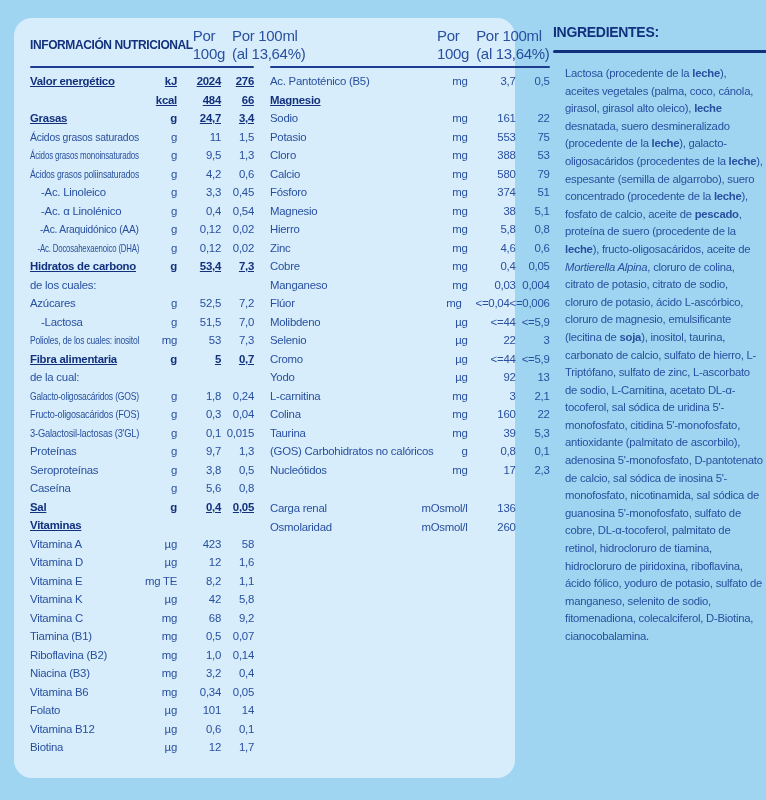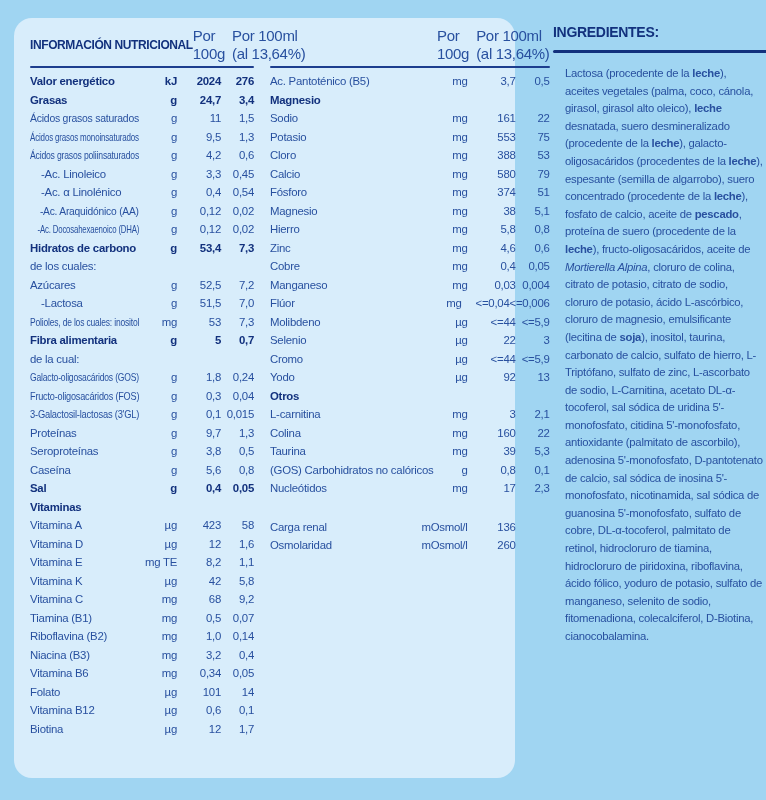--- a/index.html
+++ b/index.html
@@ -38,21 +38,21 @@
   }
   .units{display:flex;align-items:flex-end;gap:7px;}
   .ucell{font-size:15px;line-height:1.18;letter-spacing:-0.3px;white-space:nowrap;}
   .rule{height:2px;background:var(--rule);border-radius:1px;flex:0 0 auto;}
 
   .rows{margin-top:4px;display:flex;flex-direction:column;}
   .row{
     display:flex;align-items:center;height:18.5px;
     font-size:11.4px;letter-spacing:-0.25px;white-space:nowrap;
   }
-  .row.bold{font-weight:bold;color:var(--navy-dark);}
+  .row.bold{font-weight:bold;color:var(--navy-dark);text-decoration:underline;}
   .row.gap{margin-top:20px;}
   .lbl{flex:1 1 auto;min-width:0;transform-origin:left center;}
   .row.indent .lbl{padding-left:11px;}
   .unit{flex:0 0 38px;text-align:right;}
   .v1{flex:0 0 44px;text-align:right;}
   .v2{flex:0 0 33px;text-align:right;}
   .row.wide .lbl{flex:0 0 auto;}
   .row.wide .unit{flex:1 1 auto;width:auto;}
   .col2 .unit{flex-basis:34px;}
   .col2 .v1{flex-basis:48px;}
@@ -92,20 +92,26 @@
       </div>
       <div class="rule"></div>
       <div class="rows" id="rows-left">
           <div class="row bold">
     <span class="lbl">Valor energético</span>
     <span class="unit">kJ</span>
     <span class="v1">2024</span>
     <span class="v2">276</span>
   </div>
           <div class="row bold">
+    <span class="lbl"></span>
+    <span class="unit">kcal</span>
+    <span class="v1">484</span>
+    <span class="v2">66</span>
+  </div>
+          <div class="row bold">
     <span class="lbl">Grasas</span>
     <span class="unit">g</span>
     <span class="v1">24,7</span>
     <span class="v2">3,4</span>
   </div>
           <div class="row">
     <span class="lbl" style="transform: scaleX(0.915966);">Ácidos grasos saturados</span>
     <span class="unit">g</span>
     <span class="v1">11</span>
     <span class="v2">1,5</span>
@@ -423,26 +429,20 @@
     <span class="unit">µg</span>
     <span class="v1">&lt;=44</span>
     <span class="v2">&lt;=5,9</span>
   </div>
           <div class="row">
     <span class="lbl">Yodo</span>
     <span class="unit">µg</span>
     <span class="v1">92</span>
     <span class="v2">13</span>
   </div>
-          <div class="row bold">
-    <span class="lbl">Otros</span>
-    <span class="unit"></span>
-    <span class="v1"></span>
-    <span class="v2"></span>
-  </div>
           <div class="row">
     <span class="lbl">L-carnitina</span>
     <span class="unit">mg</span>
     <span class="v1">3</span>
     <span class="v2">2,1</span>
   </div>
           <div class="row">
     <span class="lbl">Colina</span>
     <span class="unit">mg</span>
     <span class="v1">160</span>

